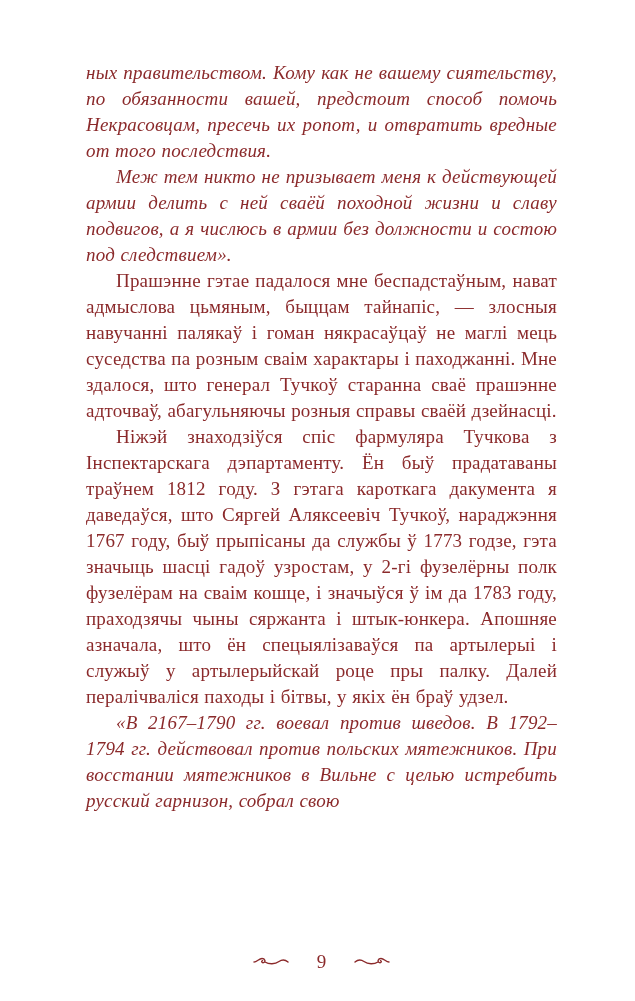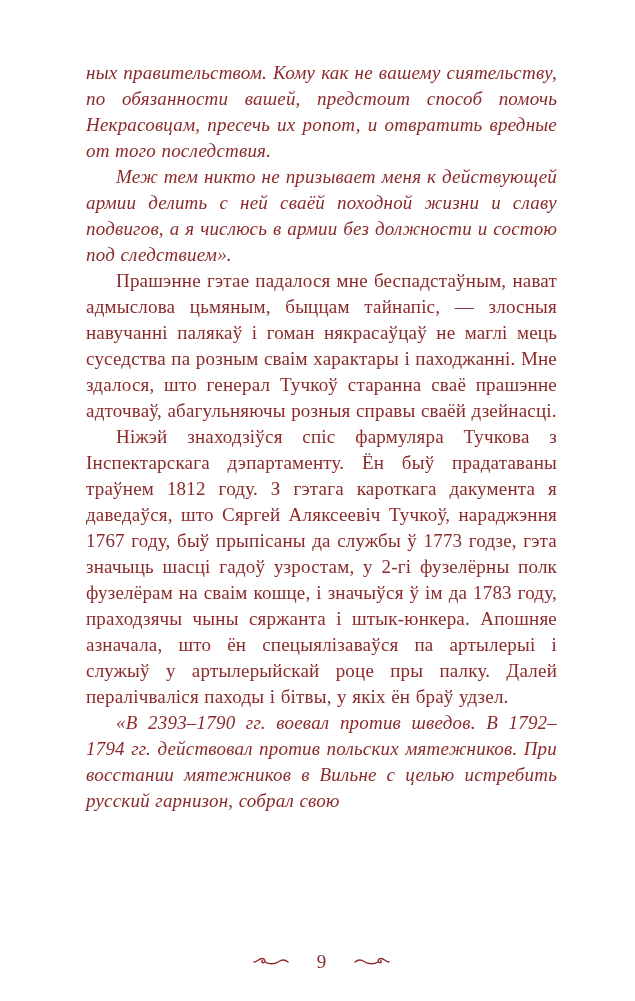--- a/index.html
+++ b/index.html
@@ -62,21 +62,21 @@
 </style>
 </head>
 <body>
 
 <div class="page">
   <div class="text-block">
     <p class="italic">ных правительством. Кому как не вашему сиятельству, по обязанности вашей, предстоит способ помочь Некрасовцам, пресечь их ропот, и отвратить вредные от того последствия.</p>
     <p class="italic indent">Меж тем никто не призывает меня к действующей армии делить с ней сваёй походной жизни и славу подвигов, а я числюсь в армии без должности и состою под следствием».</p>
     <p class="indent">Прашэнне гэтае падалося мне беспадстаўным, нават адмыслова цьмяным, быццам тайнапіс, — злосныя навучанні палякаў і гоман някрасаўцаў не маглі мець суседства па розным сваім характары і паходжанні. Мне здалося, што генерал Тучкоў старанна сваё прашэнне адточваў, абагульняючы розныя справы сваёй дзейнасці.</p>
     <p class="indent">Ніжэй знаходзіўся спіс фармуляра Тучкова з Інспектарскага дэпартаменту. Ён быў прадатаваны траўнем 1812 году. З гэтага кароткага дакумента я даведаўся, што Сяргей Аляксеевіч Тучкоў, нараджэння 1767 году, быў прыпісаны да службы ў 1773 годзе, гэта значыць шасці гадоў узростам, у 2-гі фузелёрны полк фузелёрам на сваім кошце, і значыўся ў ім да 1783 году, праходзячы чыны сяржанта і штык-юнкера. Апошняе азначала, што ён спецыялізаваўся па артылерыі і служыў у артылерыйскай роце пры палку. Далей пералічваліся паходы і бітвы, у якіх ён браў удзел.</p>
-    <p class="italic indent">«В 2393–1790 гг. воевал против шведов. В 1792–1794 гг. действовал против польских мятежников. При восстании мятежников в Вильне с целью истребить русский гарнизон, собрал свою</p>
+    <p class="italic indent">«В 2167–1790 гг. воевал против шведов. В 1792–1794 гг. действовал против польских мятежников. При восстании мятежников в Вильне с целью истребить русский гарнизон, собрал свою</p>
   </div>
 
   <div class="footer">
     <svg class="flourish" width="36" height="12" viewBox="0 0 36 12" aria-hidden="true">
       <path d="M1 6 C4 6, 6 2.5, 9 2.5 C12 2.5, 13 6, 10.5 6.6 C8.8 7, 8 5.2, 9.5 4.6
                M12 6 C16 8.5, 22 8.5, 26 5.5 C29 3.3, 32.5 3.8, 35 6" fill="none" stroke="#8b2a2b" stroke-width="1.4" stroke-linecap="round"></path>
     </svg>
     <span class="num">9</span>
     <svg class="flourish mirror" width="36" height="12" viewBox="0 0 36 12" aria-hidden="true">
       <path d="M1 6 C4 6, 6 2.5, 9 2.5 C12 2.5, 13 6, 10.5 6.6 C8.8 7, 8 5.2, 9.5 4.6

